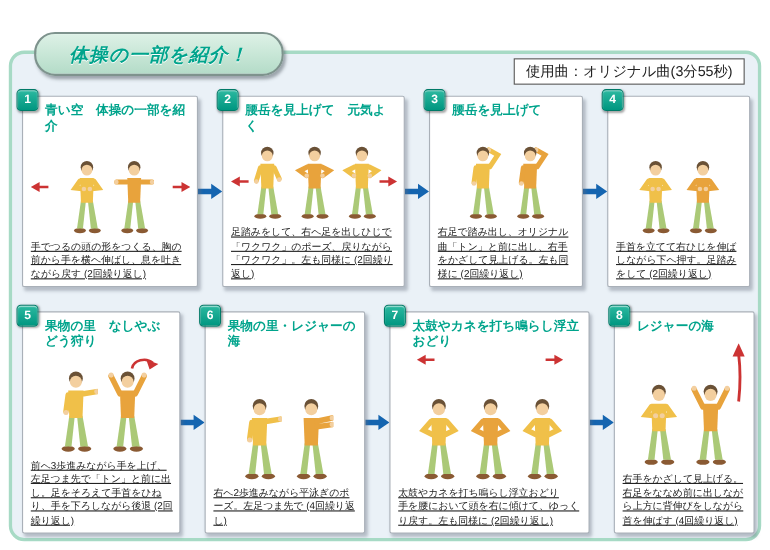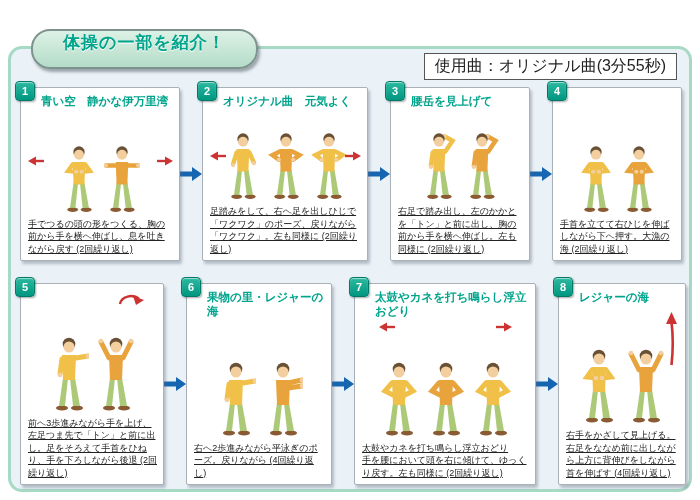--- a/index.html
+++ b/index.html
@@ -8,33 +8,34 @@
     background:#ffffff;
     font-family:"Liberation Sans","DejaVu Sans",sans-serif;
   }
   .frame{
     position:absolute;left:8px;top:46px;width:684px;height:446px;
     box-sizing:border-box;border:3px solid #a7dac5;border-radius:14px;
     background:#eaf1f7;
   }
   .banner{
     position:absolute;left:20px;top:-20px;height:36px;padding:0 30px;
-    display:flex;justify-content:center;
+    display:flex;align-items:center;justify-content:center;
     background:linear-gradient(#ddf1e6,#b4dcc8);
     border:2px solid #7e938d;border-radius:19px;
     box-shadow:2px 3px 3px rgba(60,70,80,.45);
+    font-style:italic;
   }
   .banner span{
     color:#00a48c;font-weight:bold;font-size:17px;letter-spacing:1px;
     text-shadow:0 1px 0 #ffffff;
   }
   .music-box{
     position:absolute;right:12px;top:4px;
     background:#ffffff;border:1px solid #555;
-    padding:2px 10px;font-size:16px;color:#222;
+    padding:2px 10px;font-size:13px;color:#222;
   }
   .row{position:absolute;left:9px;display:flex;align-items:stretch;}
   #row1{top:38px;height:174px;}
   #row2{top:234px;height:202px;}
   .panel{
     position:relative;background:#ffffff;
     border:1px solid #a9b0b8;border-radius:2px;
     box-shadow:2px 3px 3px rgba(100,110,125,.40);
     display:flex;flex-direction:column;
     box-sizing:border-box;padding:6px 6px 5px 7px;
@@ -81,21 +82,21 @@
   <div class="frame">
     <div class="banner">
       <span>体操の一部を紹介！</span>
     </div>
     <div class="music-box">
       <span>使用曲：オリジナル曲(3分55秒)</span>
     </div>
     <div class="row" id="row1">
         <div class="panel" id="panel-1">
       <span class="num-badge">1</span>
-      <div class="panel-title">青い空　静かな伊万里湾</div>
+      <div class="panel-title">青い空　体操の一部を紹介</div>
       <div class="illus">
             <svg class="figure" viewBox="0 0 40 80">
     <ellipse cx="13" cy="74" rx="6" ry="2.6" fill="#8a5a33"></ellipse>
     <ellipse cx="28" cy="74" rx="6" ry="2.6" fill="#8a5a33"></ellipse>
     <path d="M14,44 L19,44 L16,72 L10,72 Z" fill="#abc977"></path>
     <path d="M21,44 L26,44 L31,72 L24,72 Z" fill="#abc977"></path>
     <path d="M13,21 L27,21 L26,46 L14,46 Z" fill="#f0c049"></path>
     <path d="M13,24 L8,31 L17,32 M27,24 L32,31 L23,32" stroke="#f0c049" stroke-width="5" stroke-linecap="round" fill="none"></path>
               <circle cx="17" cy="32" r="2.3" fill="#f3cf9f"></circle>
               <circle cx="23" cy="32" r="2.3" fill="#f3cf9f"></circle>
@@ -125,21 +126,21 @@
           </div>
       <div class="panel-desc">手でつるの頭の形をつくる、胸の前から手を横へ伸ばし、息を吐きながら戻す (2回繰り返し)</div>
     </div>
         <div class="flow-arrow">
   <svg width="22" height="18" viewBox="0 0 22 18">
     <polygon points="0,6.5 12,6.5 12,2 22,9 12,16 12,11.5 0,11.5" fill="#1565b0"></polygon>
   </svg>
         </div>
         <div class="panel" id="panel-2">
       <span class="num-badge">2</span>
-      <div class="panel-title">オリジナル曲　元気よく</div>
+      <div class="panel-title">腰岳を見上げて　元気よく</div>
       <div class="illus">
             <svg class="figure" viewBox="0 0 40 80">
     <ellipse cx="13" cy="74" rx="6" ry="2.6" fill="#8a5a33"></ellipse>
     <ellipse cx="28" cy="74" rx="6" ry="2.6" fill="#8a5a33"></ellipse>
     <path d="M14,44 L19,44 L16,72 L10,72 Z" fill="#abc977"></path>
     <path d="M21,44 L26,44 L31,72 L24,72 Z" fill="#abc977"></path>
     <path d="M13,21 L27,21 L26,46 L14,46 Z" fill="#f0c049"></path>
     <path d="M13,25 L9,38 M27,25 L32,36" stroke="#f0c049" stroke-width="5" stroke-linecap="round" fill="none"></path>
               <circle cx="9" cy="39" r="2.3" fill="#f3cf9f"></circle>
               <circle cx="32" cy="37" r="2.3" fill="#f3cf9f"></circle>
@@ -208,21 +209,21 @@
     <path d="M14,44 L19,44 L16,72 L10,72 Z" fill="#abc977"></path>
     <path d="M21,44 L26,44 L31,72 L24,72 Z" fill="#abc977"></path>
     <path d="M13,21 L27,21 L26,46 L14,46 Z" fill="#e8a33c"></path>
     <path d="M27,24 L35,12 L26,7 M13,25 L11,40" stroke="#e8a33c" stroke-width="5" stroke-linecap="round" fill="none"></path>
               <circle cx="26" cy="7" r="2.3" fill="#f3cf9f"></circle>
               <circle cx="11" cy="41" r="2.3" fill="#f3cf9f"></circle>
     <circle cx="20" cy="10" r="6.3" fill="#6a5136"></circle>
     <circle cx="20" cy="13" r="5.5" fill="#f3cf9f"></circle>
   </svg>
           </div>
-      <div class="panel-desc">右足で踏み出し、左のかかとを「トン」と前に出し、胸の前から手を横へ伸ばし。左も同様に (2回繰り返し)</div>
+      <div class="panel-desc">右足で踏み出し、オリジナル曲「トン」と前に出し、右手をかざして見上げる。左も同様に (2回繰り返し)</div>
     </div>
         <div class="flow-arrow">
   <svg width="22" height="18" viewBox="0 0 22 18">
     <polygon points="0,6.5 12,6.5 12,2 22,9 12,16 12,11.5 0,11.5" fill="#1565b0"></polygon>
   </svg>
         </div>
         <div class="panel" id="panel-4">
       <span class="num-badge">4</span>
       <div class="illus">
             <svg class="figure" viewBox="0 0 40 80">
@@ -243,26 +244,27 @@
     <path d="M14,44 L19,44 L16,72 L10,72 Z" fill="#abc977"></path>
     <path d="M21,44 L26,44 L31,72 L24,72 Z" fill="#abc977"></path>
     <path d="M13,21 L27,21 L26,46 L14,46 Z" fill="#e8a33c"></path>
     <path d="M13,24 L8,31 L17,32 M27,24 L32,31 L23,32" stroke="#e8a33c" stroke-width="5" stroke-linecap="round" fill="none"></path>
               <circle cx="17" cy="32" r="2.3" fill="#f3cf9f"></circle>
               <circle cx="23" cy="32" r="2.3" fill="#f3cf9f"></circle>
     <circle cx="20" cy="10" r="6.3" fill="#6a5136"></circle>
     <circle cx="20" cy="13" r="5.5" fill="#f3cf9f"></circle>
   </svg>
           </div>
-      <div class="panel-desc">手首を立てて右ひじを伸ばしながら下へ押す。大漁の海 (2回繰り返し)</div>
+      <div class="panel-desc">手首を立てて右ひじを伸ばしながら下へ押す。足踏みをして (2回繰り返し)</div>
     </div>
       </div>
     <div class="row" id="row2">
         <div class="panel" id="panel-5">
       <span class="num-badge">5</span>
+      <div class="panel-title">果物の里　なしやぶどう狩り</div>
       <div class="illus">
             <svg class="figure" viewBox="0 0 40 80">
     <ellipse cx="13" cy="74" rx="6" ry="2.6" fill="#8a5a33"></ellipse>
     <ellipse cx="28" cy="74" rx="6" ry="2.6" fill="#8a5a33"></ellipse>
     <path d="M14,44 L19,44 L16,72 L10,72 Z" fill="#abc977"></path>
     <path d="M21,44 L26,44 L31,72 L24,72 Z" fill="#abc977"></path>
     <path d="M13,21 L27,21 L26,46 L14,46 Z" fill="#f0c049"></path>
     <path d="M27,24 L39,22 M13,25 L11,40" stroke="#f0c049" stroke-width="5" stroke-linecap="round" fill="none"></path>
               <circle cx="39" cy="22" r="2.3" fill="#f3cf9f"></circle>
               <circle cx="11" cy="41" r="2.3" fill="#f3cf9f"></circle>
@@ -315,21 +317,21 @@
     <path d="M14,44 L19,44 L16,72 L10,72 Z" fill="#abc977"></path>
     <path d="M21,44 L26,44 L31,72 L24,72 Z" fill="#abc977"></path>
     <path d="M13,21 L27,21 L26,46 L14,46 Z" fill="#e8a33c"></path>
     <path d="M25,24 L39,21 M25,29 L39,27" stroke="#e8a33c" stroke-width="5" stroke-linecap="round" fill="none"></path>
               <circle cx="39" cy="21" r="2.3" fill="#f3cf9f"></circle>
               <circle cx="39" cy="27" r="2.3" fill="#f3cf9f"></circle>
     <circle cx="20" cy="10" r="6.3" fill="#6a5136"></circle>
     <circle cx="20" cy="13" r="5.5" fill="#f3cf9f"></circle>
   </svg>
           </div>
-      <div class="panel-desc">右へ2歩進みながら平泳ぎのポーズ。戻りながら (4回繰り返し)</div>
+      <div class="panel-desc">右へ2歩進みながら平泳ぎのポーズ。左足つま先で (4回繰り返し)</div>
     </div>
         <div class="flow-arrow">
   <svg width="22" height="18" viewBox="0 0 22 18">
     <polygon points="0,6.5 12,6.5 12,2 22,9 12,16 12,11.5 0,11.5" fill="#1565b0"></polygon>
   </svg>
         </div>
         <div class="panel" id="panel-7">
       <span class="num-badge">7</span>
       <div class="panel-title">太鼓やカネを打ち鳴らし浮立おどり</div>
       <div class="illus">

